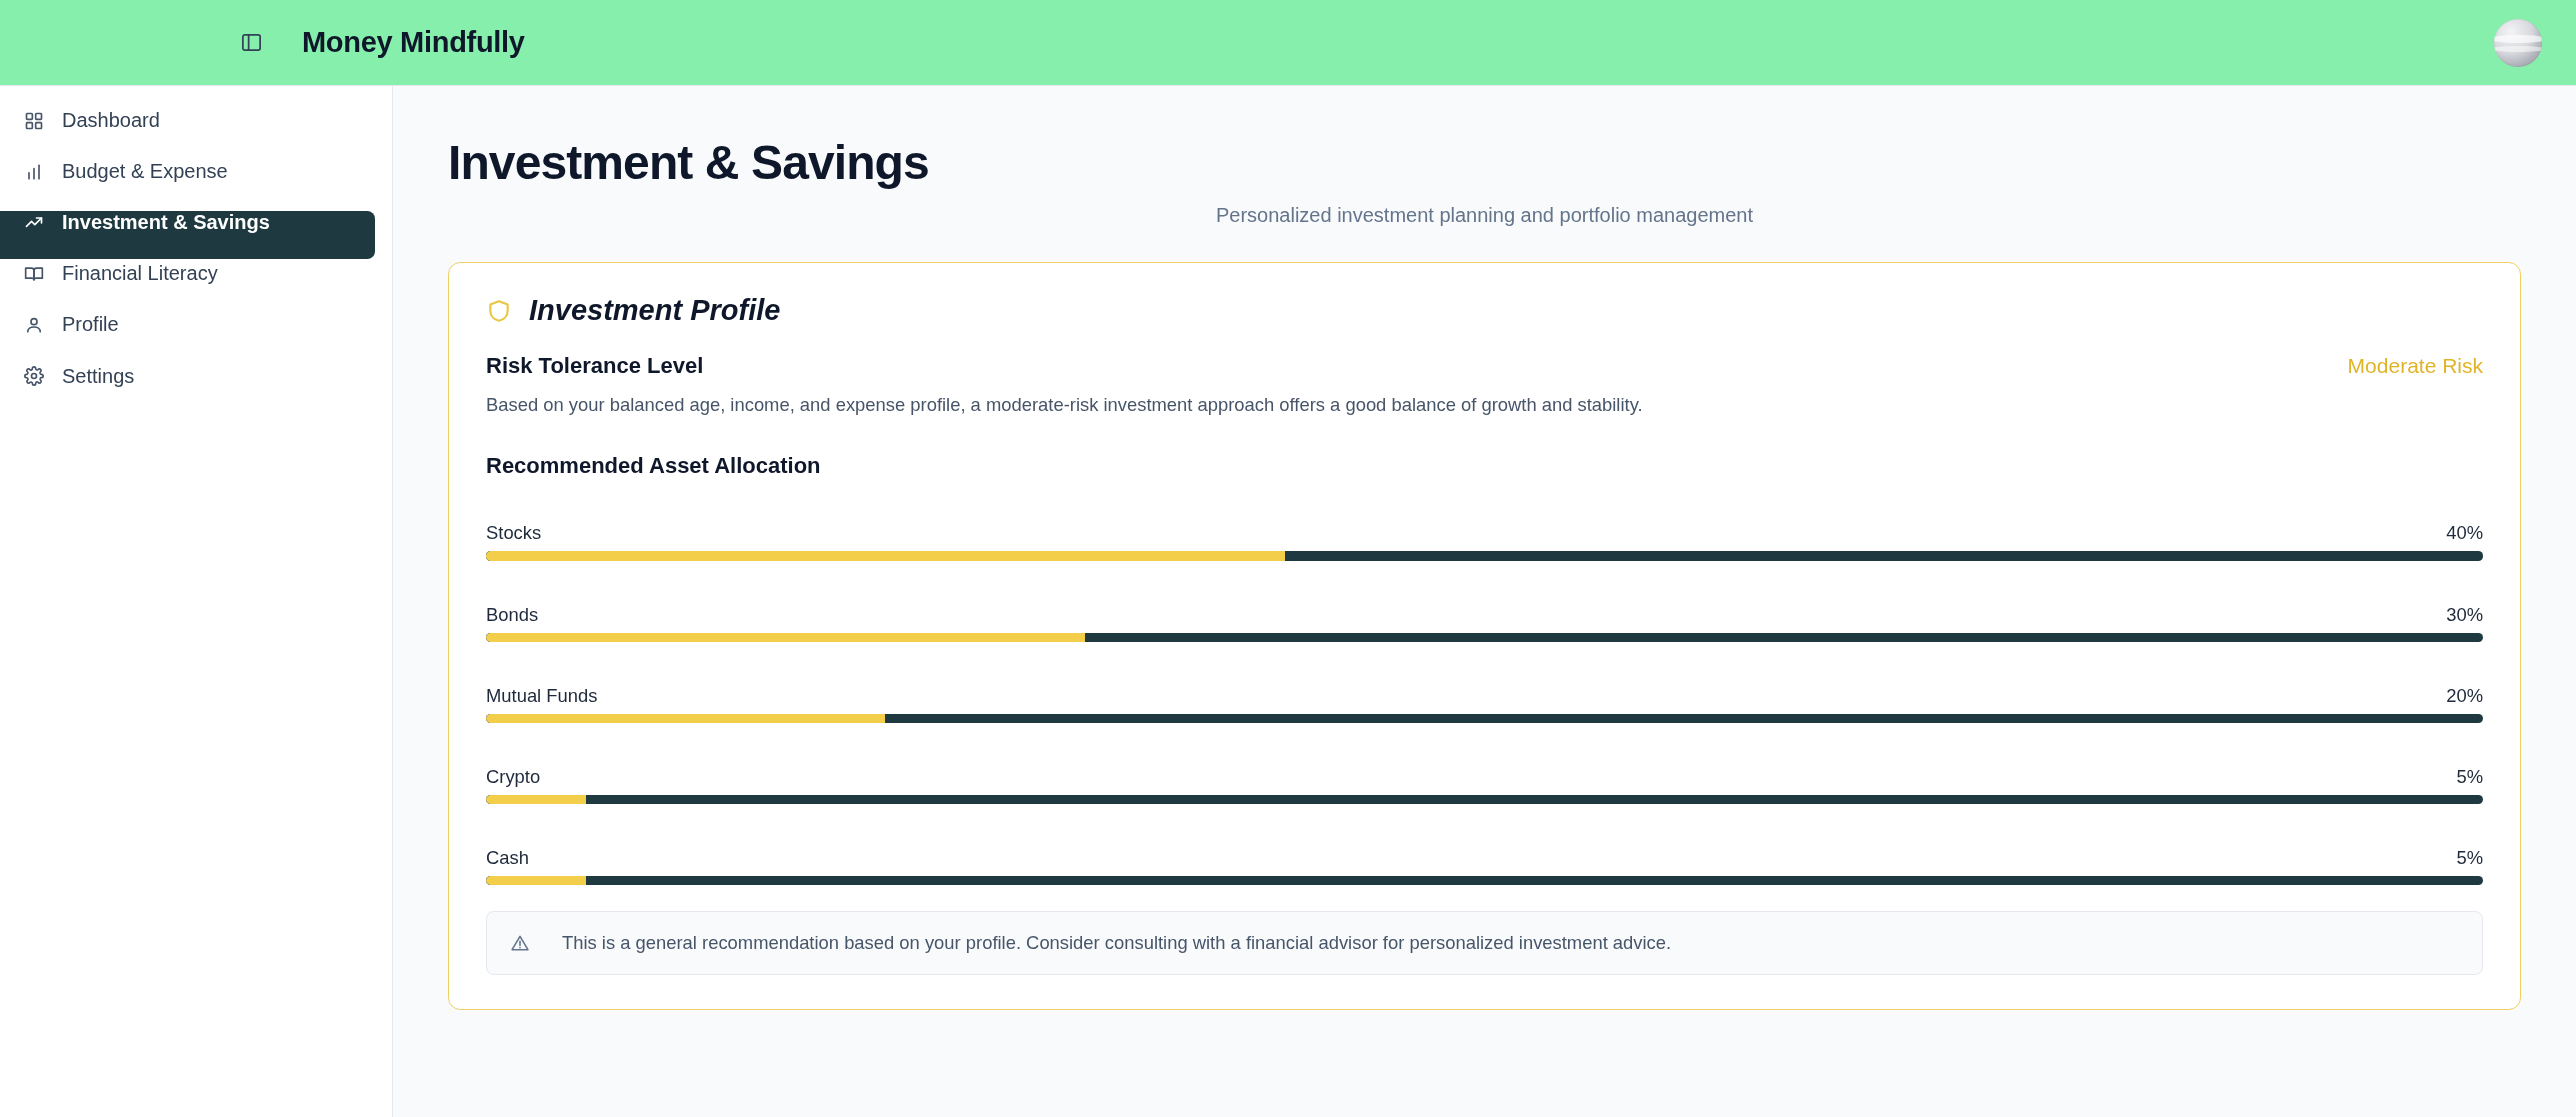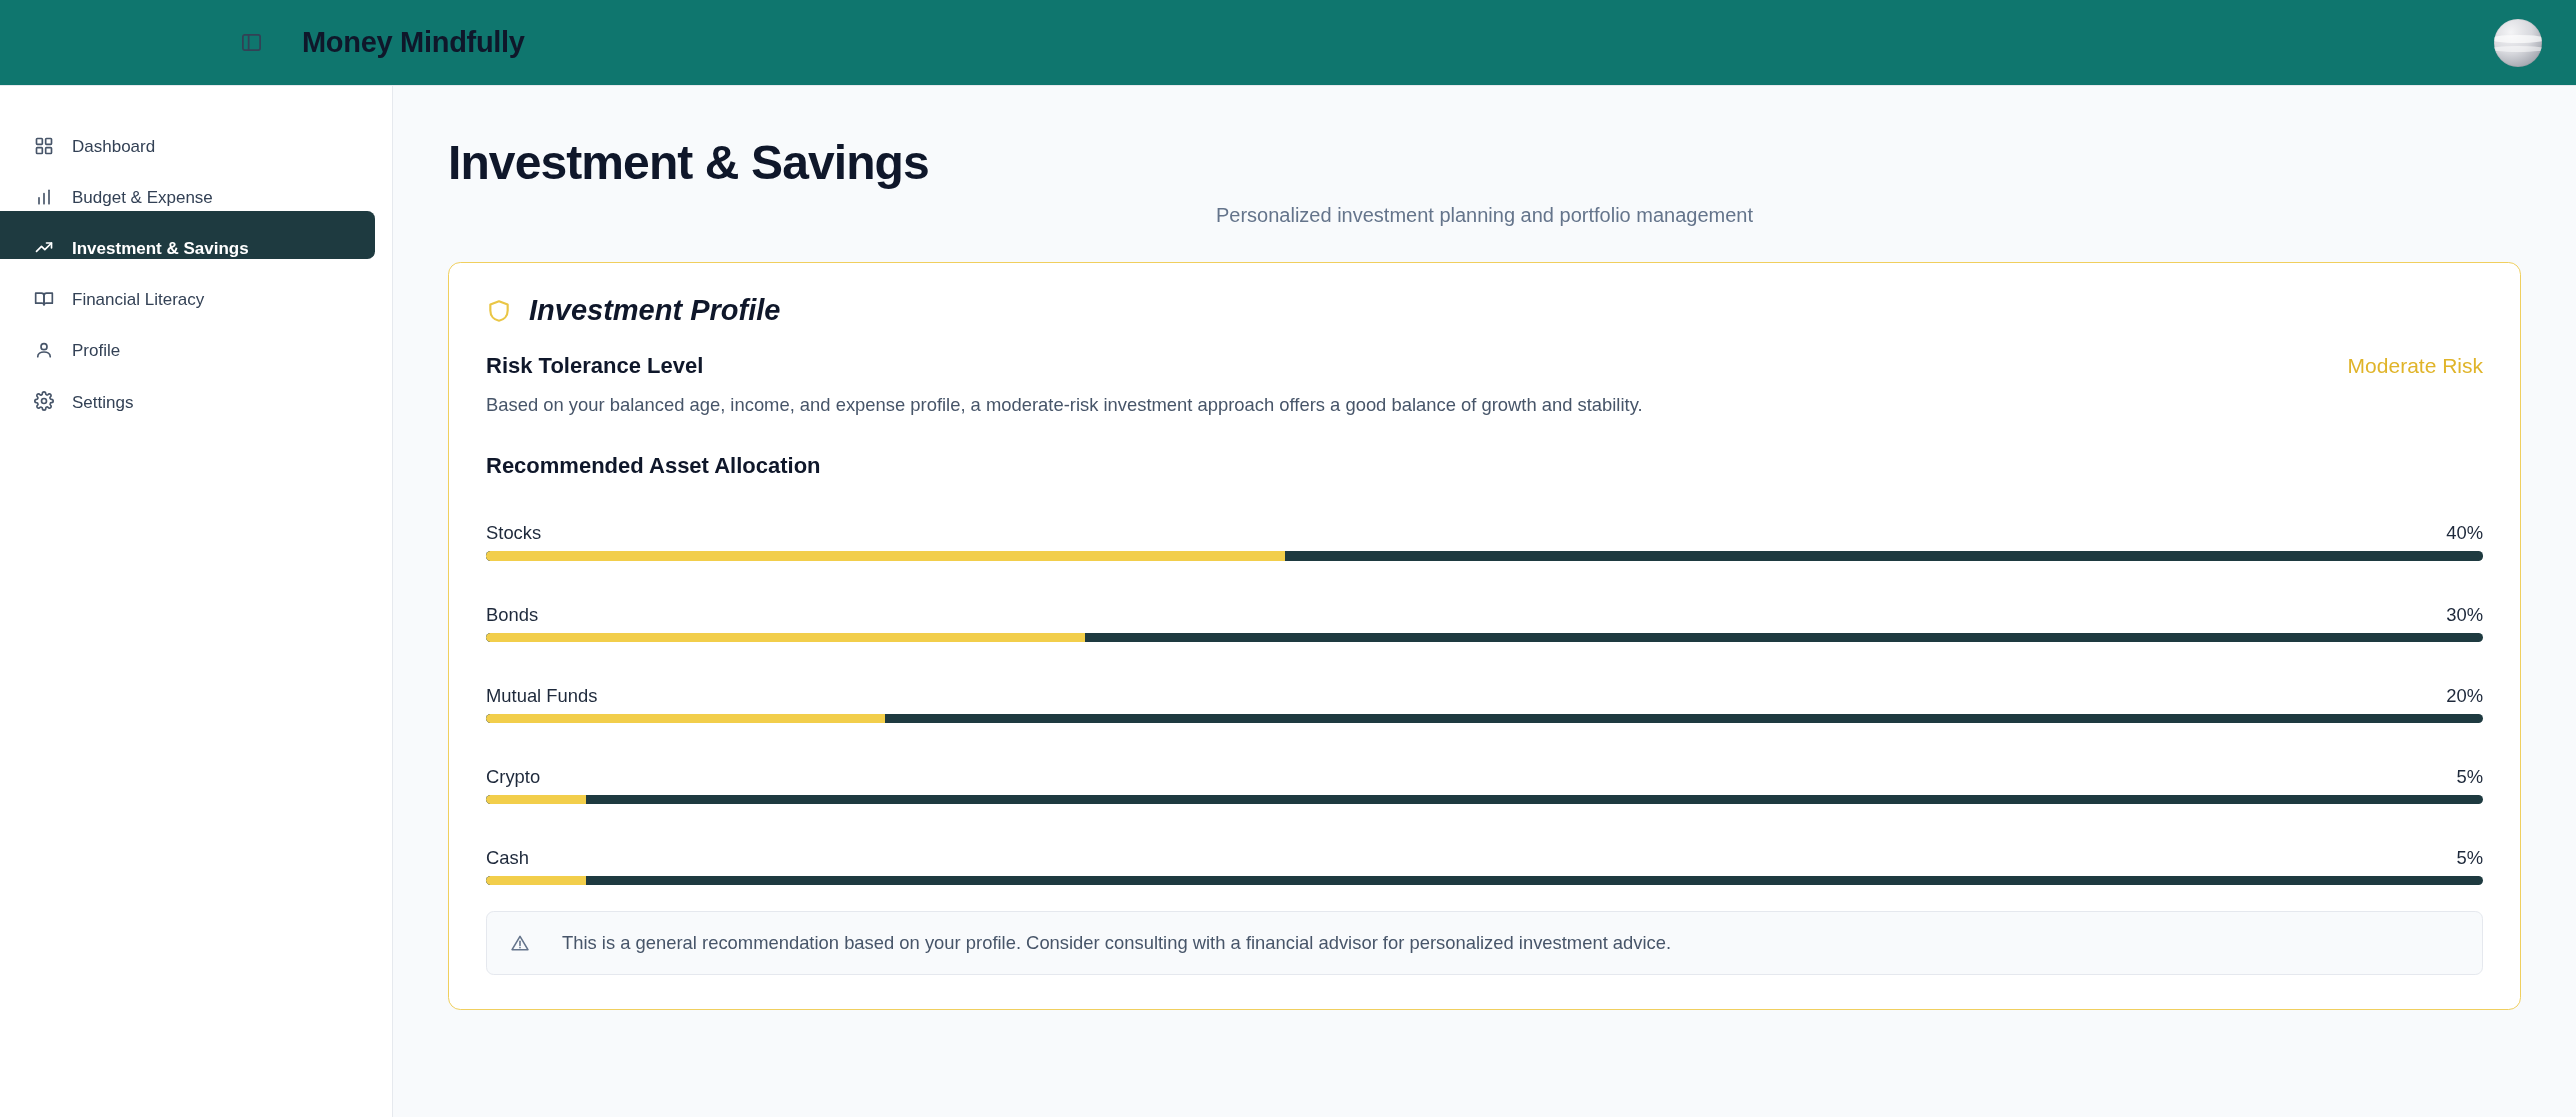--- a/index.html
+++ b/index.html
@@ -10,21 +10,21 @@
     font-family: "Liberation Sans", sans-serif;
     color: #1e293b;
     overflow: hidden;
   }
   .app { display: flex; flex-direction: column; width: 2576px; height: 1118px; }
 
   
   .topbar {
     height: 86px;
     flex: 0 0 86px;
-    background: #0f766e;
+    background: #86efac;
     border-bottom: 0.8px solid #e6e9ee;
     display: flex;
     align-items: center;
     padding: 0 34px 0 0;
     position: relative;
   }
   .sidebar-toggle {
     margin-left: 238px;
     width: 26px; height: 26px;
     display: flex; align-items: center; justify-content: center;
@@ -73,27 +73,27 @@
   }
   .menu-label {
     font-size: 17px;
     font-weight: bold;
     color: #475569;
     padding: 10.7px 0 14px 26px;
     letter-spacing: 0.1px;
   }
   .nav-item {
     display: flex;
-    align-items: flex-end;
+    align-items: flex-start;
     gap: 17px;
     height: 48px;
     margin: 3.1px 17px 3.1px 0;
-    padding-left: 32px;
+    padding-left: 22px;
     border-radius: 0 6.1px 6.1px 0;
-    font-size: 17px;
+    font-size: 20px;
     color: #334155;
     cursor: pointer;
   }
   .nav-item .nav-icon { width: 23px; height: 23px; display: flex; align-items: center; justify-content: center; color: #475569; flex: 0 0 23px; }
   .nav-item.active {
     background: #1e3a40;
     color: #ffffff;
     font-weight: bold;
     border-radius: 0 7.7px 7.7px 0;
     margin-left: 0;

